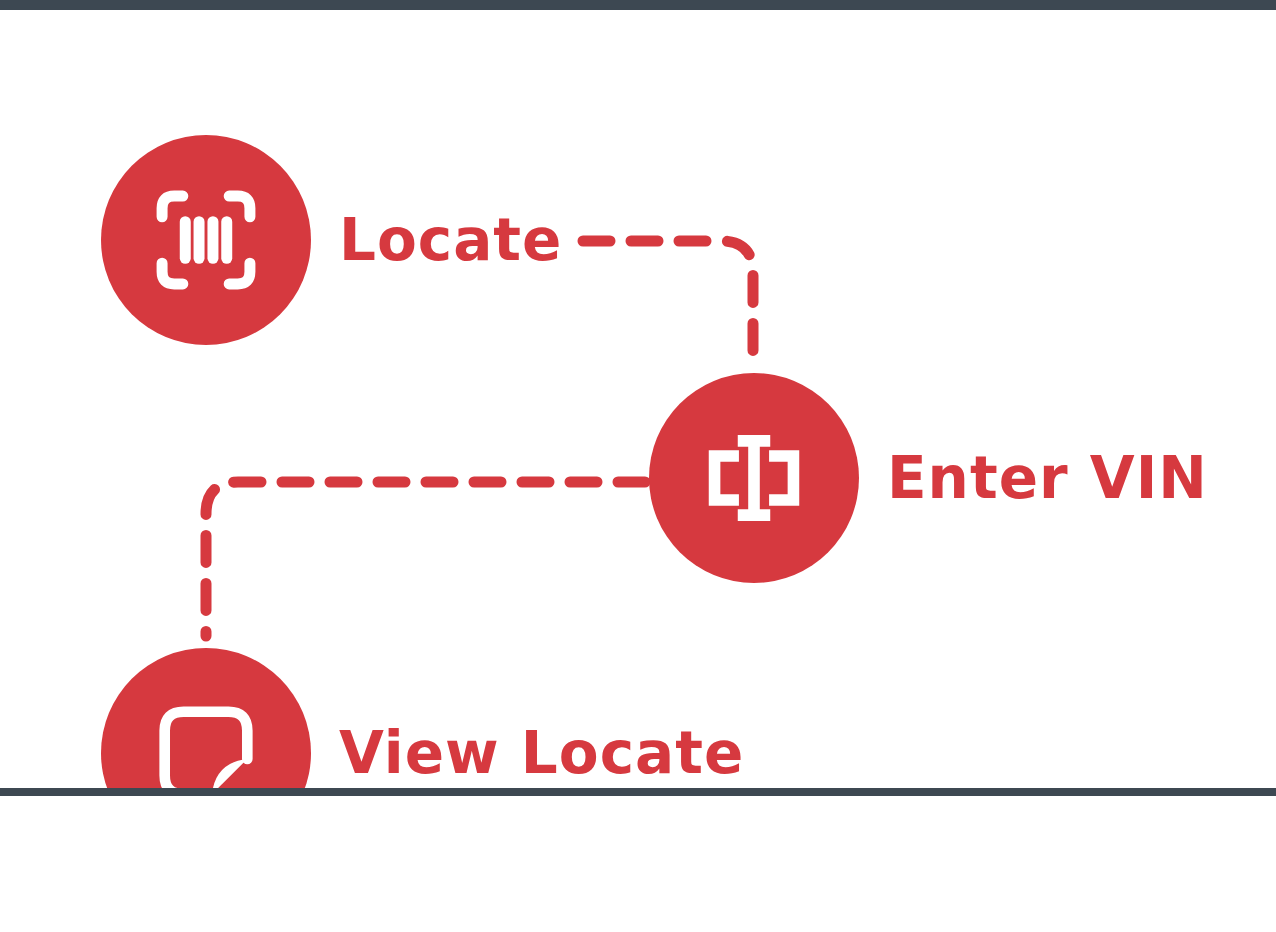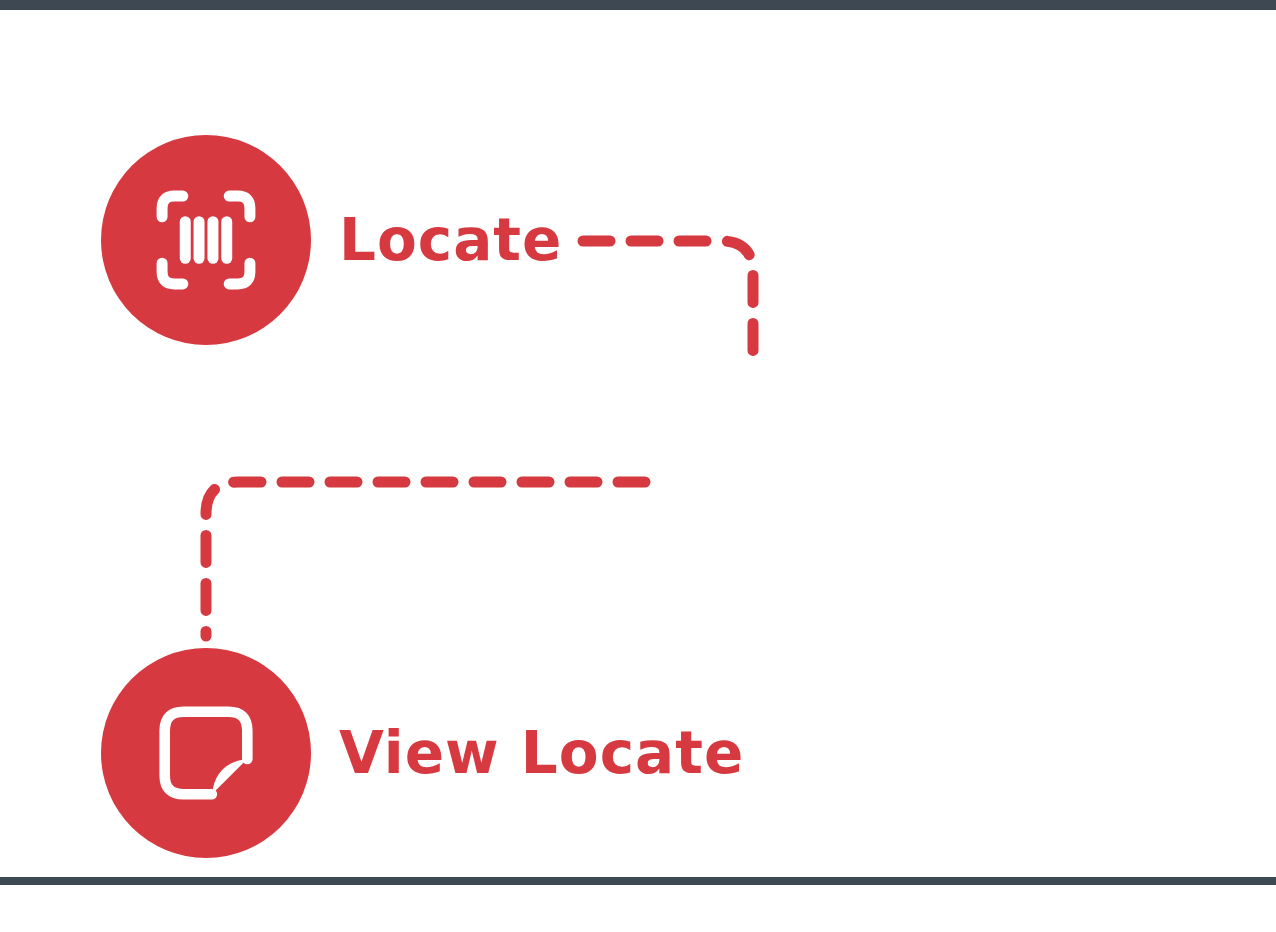--- a/index.html
+++ b/index.html
@@ -5,21 +5,21 @@
   :root {
     --accent: #D6393F;
     --frame: #3D4852;
     --bg: #FFFFFF;
   }
   * { box-sizing: border-box; }
   body { margin: 0; background: #fff; }
   .screen {
     position: relative;
     width: 1276px;
-    height: 885px;
+    height: 796px;
     background: var(--bg, #fff);
     overflow: hidden;
     font-family: "DejaVu Sans", "Liberation Sans", sans-serif;
   }
   .chrome {
     position: absolute;
     left: 0;
     width: 100%;
     background: var(--frame, #3D4852);
   }
@@ -92,20 +92,34 @@
           <path d="M 33 35 V 65"></path>
           <path d="M 44.3 35 V 65"></path>
           <path d="M 55.7 35 V 65"></path>
           <path d="M 67 35 V 65"></path>
         </g>
       </svg>
     </div>
     <div class="step-label">Locate</div>
   </div>
 
+  <div class="step step-enter-vin">
+    <div class="badge">
+      <svg width="128" height="116" viewBox="0 0 110 100">
+        <g class="icon-stroke" stroke-width="10" stroke-linecap="butt" stroke-linejoin="miter">
+          <path d="M 42 31 H 21 V 69 H 42"></path>
+          <path d="M 68 31 H 89 V 69 H 68"></path>
+          <path d="M 41 18 H 69"></path>
+          <path d="M 55 18 V 82"></path>
+          <path d="M 41 82 H 69"></path>
+        </g>
+      </svg>
+    </div>
+    <div class="step-label">Enter VIN</div>
+  </div>
 
   <div class="step step-view-sticker">
     <div class="badge">
       <svg width="118" height="118" viewBox="0 0 100 100">
         <path class="icon-stroke" stroke-width="9" stroke-linecap="round" stroke-linejoin="round" d="M 55 85 H 31 Q 15 85 15 69 V 31 Q 15 15 31 15 H 69 Q 85 15 85 31 V 55"></path>
         <path fill="#FFFFFF" d="M 55 85 Q 58 58 85 55 Z"></path>
       </svg>
     </div>
     <div class="step-label">View Locate</div>
   </div>

